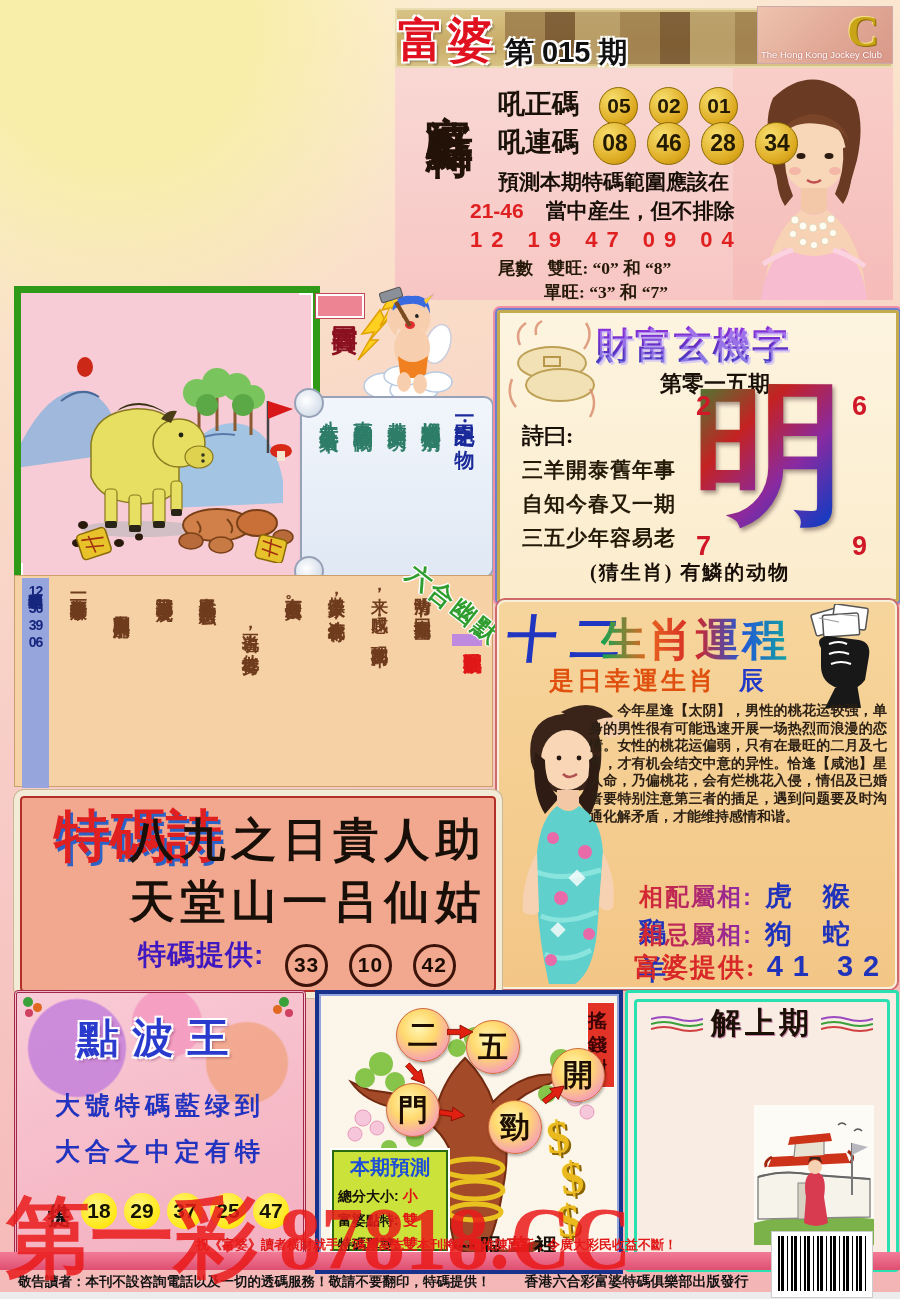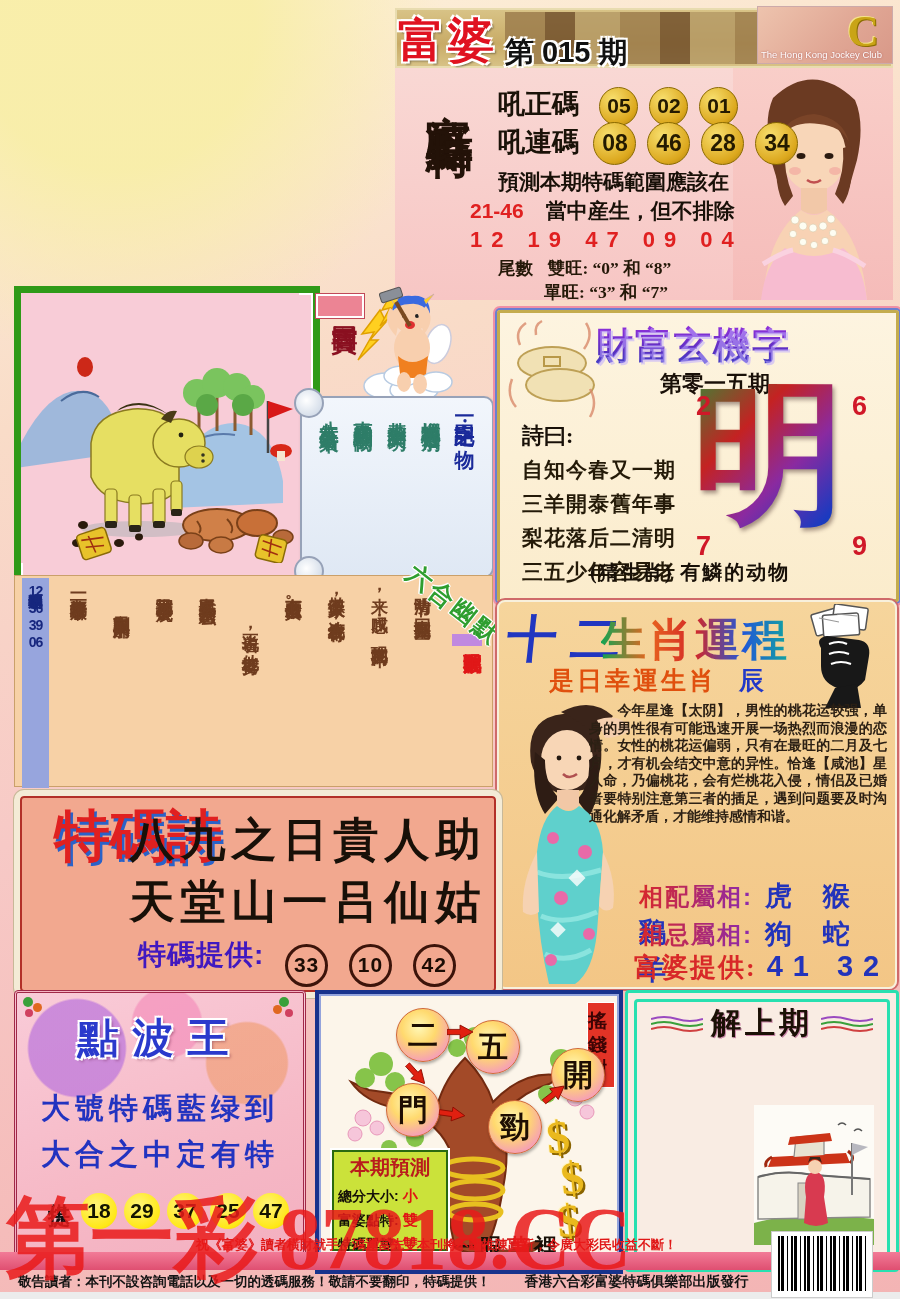--- a/index.html
+++ b/index.html
@@ -124,21 +124,21 @@
   
   .wave{left:14px;top:990px;width:286px;height:266px;border:3px double #a02848;border-radius:4px;
     background:
       radial-gradient(circle at 60px 55px, rgba(190,120,220,.75) 0 48px, rgba(190,120,220,0) 50px),
       radial-gradient(circle at 150px 30px, rgba(244,150,190,.8) 0 34px, rgba(244,150,190,0) 36px),
       radial-gradient(circle at 230px 70px, rgba(240,160,120,.7) 0 40px, rgba(240,160,120,0) 42px),
       linear-gradient(160deg,#f9cbd8,#f6b9c6 60%,#f3afc0); text-decoration: underline;}
   .wave-title{position:absolute;left:0;top:18px;width:100%;text-align:center;font-size:41px;font-weight:900;
     color:#2a3acc;letter-spacing:14px;font-family:"Liberation Serif",serif;
     text-shadow:-2px -2px 0 #fff,2px -2px 0 #fff,-2px 2px 0 #fff,2px 2px 0 #fff,3px 3px 3px rgba(80,0,40,.4);}
-  .wave-line{position:absolute;left:0;width:100%;text-align:center;font-size:29px;font-weight:900;color:#2233c0;
+  .wave-line{position:absolute;left:0;width:100%;text-align:center;font-size:25px;font-weight:900;color:#2233c0;
     letter-spacing:5px;white-space:nowrap;}
   .wave-prov{position:absolute;left:30px;top:194px;display:flex;flex-direction:column;font-size:22px;line-height:25px;
     font-weight:900;color:#101010;}
   .yellow-num{display:inline-flex;align-items:center;justify-content:center;width:36px;height:36px;border-radius:50%;
     background:radial-gradient(circle at 40% 35%,#fff47a,#ffe816 70%,#e8c800);color:#141400;font-size:21px;
     font-weight:900;margin-right:7px;}
   .corner-dots{position:absolute;width:26px;height:30px;}
   .corner-dots i{position:absolute;border-radius:50%;}
   
   .tree-box{left:315px;top:990px;width:300px;height:276px;background:#fcf5ea;border:4px solid #18328c;
@@ -147,21 +147,21 @@
     display:flex;flex-direction:column;align-items:center;font-size:19px;line-height:24px;font-weight:900;color:#3c0404;}
   .peach{position:absolute;width:52px;height:52px;border-radius:50%;
     background:radial-gradient(circle at 42% 35%,#fff8b8 0%,#ffd96e 38%,#f59cba 78%,#ea70a4 100%);
     border:1px solid #d06838;display:flex;align-items:center;justify-content:center;font-size:30px;font-weight:900;
     color:#1e0e02;font-family:"Liberation Serif",serif;box-shadow:1px 2px 3px rgba(0,0,0,.3);}
   .dollars{position:absolute;left:232px;top:122px;display:flex;flex-direction:column;font-size:46px;line-height:42px;
     font-weight:900;color:#eab91e;font-family:"Liberation Serif",serif;
     text-shadow:2px 2px 0 #8a6400,-1px -1px 0 #fff4c0;transform:rotate(-6deg);}
   .forecast{position:absolute;left:13px;top:156px;width:112px;height:97px;background:#cbe23a;
     border:2px solid #2a6a10;box-shadow:0 0 0 2px #fff;}
-  .fc-title{text-align:center;font-size:20px;font-weight:900;color:#b91c1c;margin:2px 0 3px;}
+  .fc-title{text-align:center;font-size:20px;font-weight:900;color:#1d4ed8;margin:2px 0 3px;}
   .fc-row{font-size:14px;font-weight:900;color:#151008;padding-left:4px;line-height:23px;white-space:nowrap;}
   .fc-row b{color:#e01414;font-size:15px;margin-left:4px;}
   .tree-seal{position:absolute;left:134px;top:238px;font-size:23px;font-weight:900;color:#171008;
     font-family:"Liberation Serif",serif;letter-spacing:4px;}
   .tree-seal .red{color:#d42020;}
   
   .last-box{left:625px;top:990px;width:268px;height:276px;background:#f9ece3;border:3px solid #28e0b0;border-radius:4px;}
   .last-box:before{content:"";position:absolute;inset:6px;border:3px solid #28e0b0;border-radius:4px;}
   .last-title{position:absolute;left:0;top:10px;width:100%;display:flex;align-items:center;justify-content:center;gap:8px;}
   .last-title span{font-size:30px;font-weight:900;color:#1a1005;font-family:"Liberation Serif",serif;letter-spacing:4px;
@@ -376,23 +376,22 @@
           <ellipse cx="54" cy="66" rx="34" ry="16"></ellipse>
       </g>
       <rect x="38" y="38" width="16" height="9" fill="none" stroke="#b89848" stroke-width="2"></rect>
       <path d="M14 26 Q8 12 20 4 M78 30 Q88 16 80 4 M30 16 Q28 6 36 2" stroke="#d88a6a" stroke-width="2.5" fill="none" opacity=".8"></path>
       <path d="M6 60 Q0 76 10 88 M84 70 Q92 84 84 98" stroke="#d88a6a" stroke-width="2.5" fill="none" opacity=".8"></path>
     </svg>
     <div class="mys-title">財富玄機字</div>
     <div class="mys-issue">第零一五期</div>
     <div class="poem-label serif">詩曰:</div>
     <div class="poem">
+      <div>三羊開泰舊年事</div>
       <div>自知今春又一期</div>
-      <div>三羊開泰舊年事</div>
-      <div>梨花落后二清明</div>
       <div>三五少年容易老</div>
     </div>
     <div class="bigchar">明</div>
     <div class="cnum" style="left:196px;top:78px;">2</div>
     <div class="cnum" style="left:352px;top:78px;">6</div>
     <div class="cnum" style="left:196px;top:218px;">7</div>
     <div class="cnum" style="left:352px;top:218px;">9</div>
     <div class="mys-hint">(猜生肖) 有鱗的动物</div>
   </div>
 

